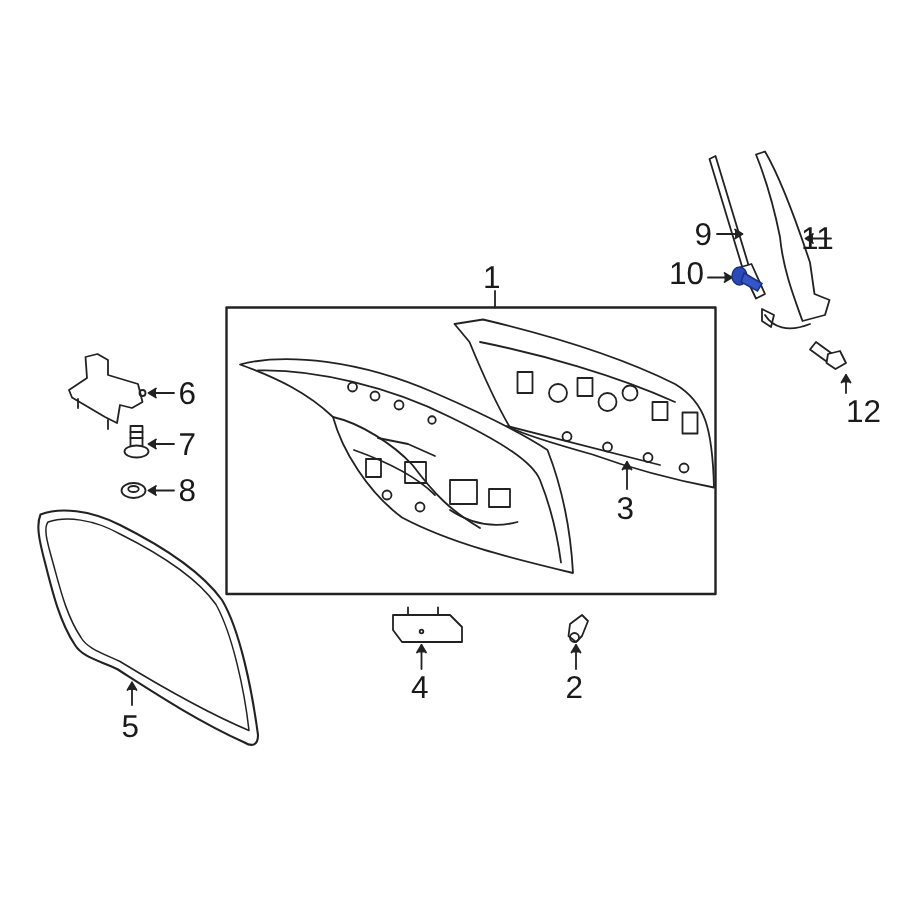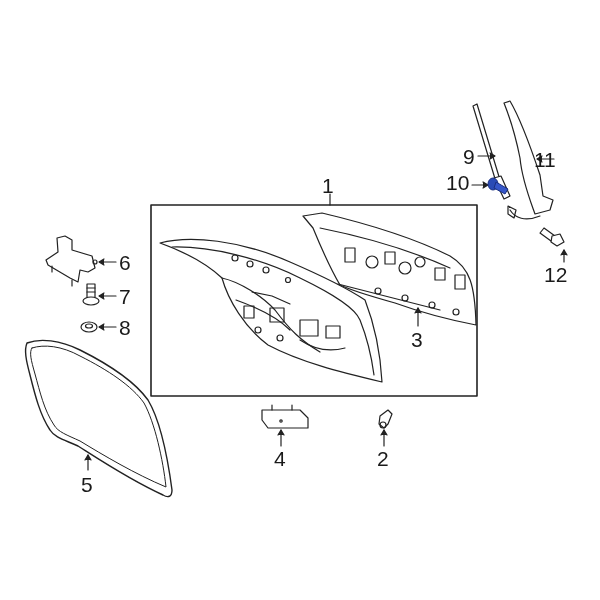--- a/index.html
+++ b/index.html
@@ -142,14 +142,14 @@
   <span class="callout" style="left:377px; top:448px;">2</span>
   <span class="callout" style="left:411px; top:329px;">3</span>
   <span class="callout" style="left:274px; top:448px;">4</span>
   <span class="callout" style="left:81px; top:474px;">5</span>
   <span class="callout" style="left:119px; top:252px;">6</span>
   <span class="callout" style="left:119px; top:286px;">7</span>
   <span class="callout" style="left:119px; top:317px;">8</span>
   <span class="callout" style="left:463px; top:146px;">9</span>
   <span class="callout" style="left:446px; top:172px;">10</span>
   <span class="callout" style="left:534px; top:149px;">11</span>
-  <span class="callout" style="left:544px; top:264px;">12</span>
+  <span class="callout" style="left:564px; top:264px;">12</span>
 </div>
 
 </body></html>

